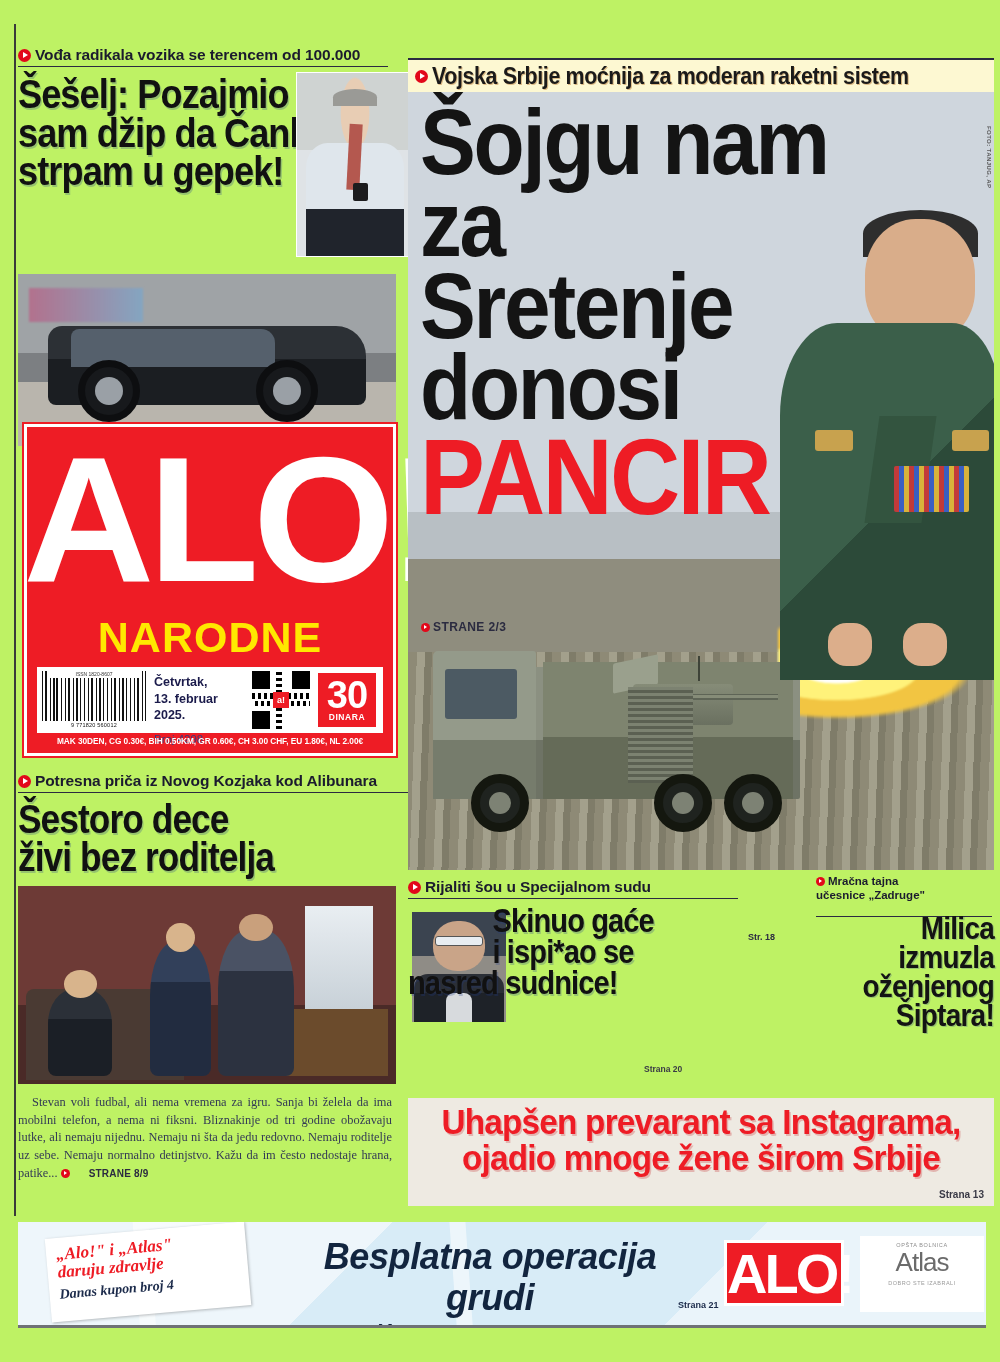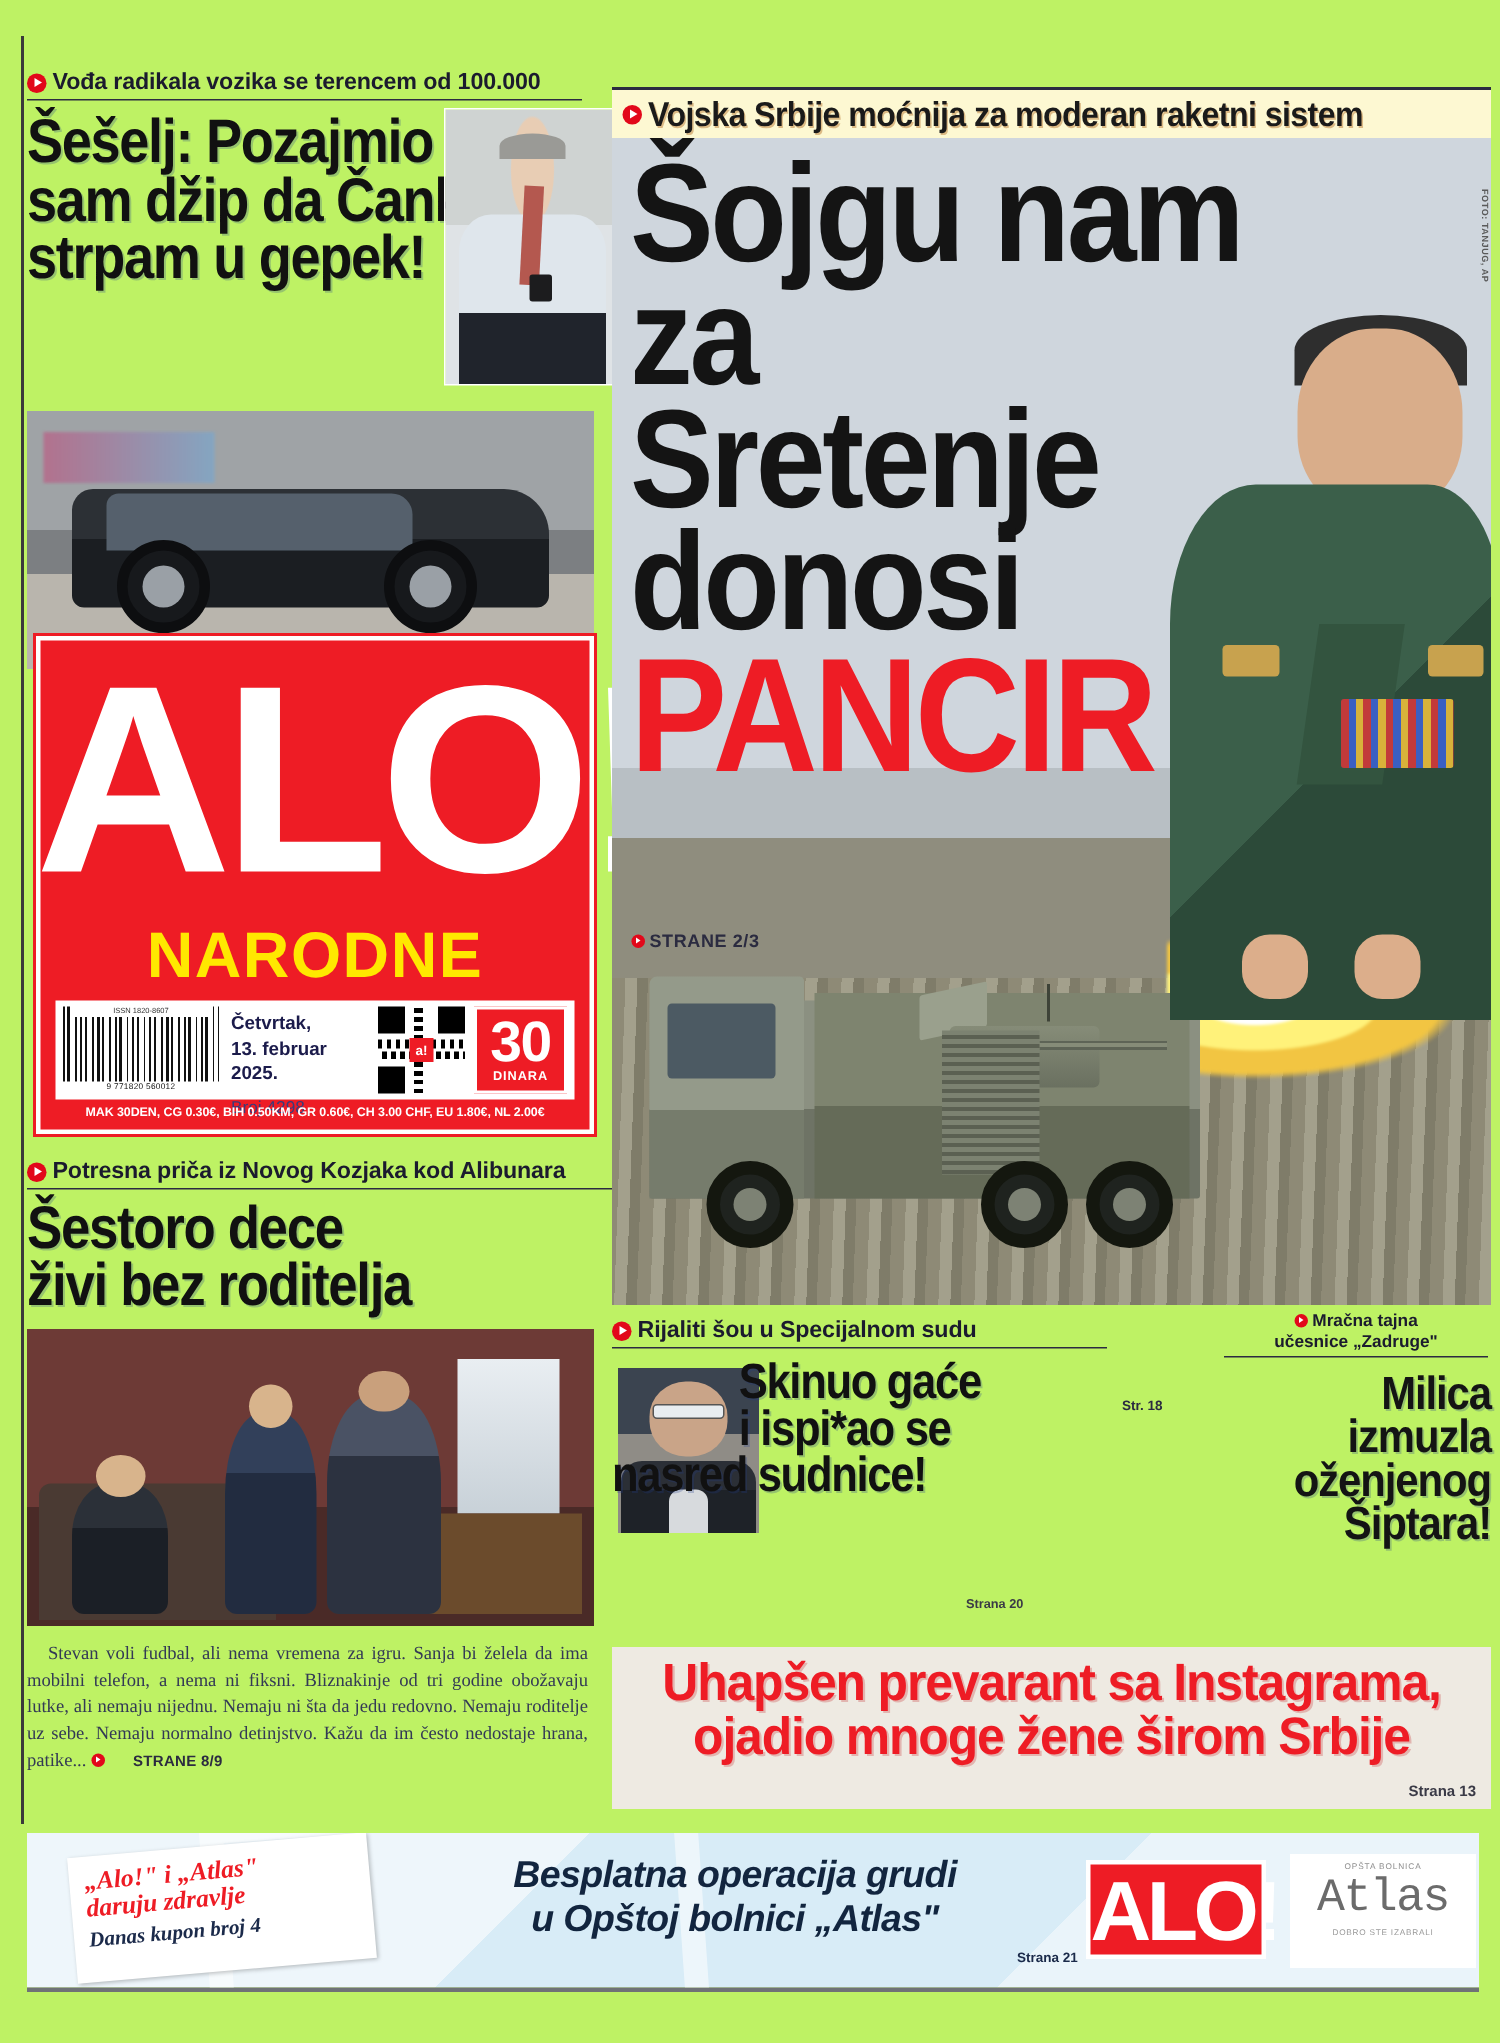--- a/index.html
+++ b/index.html
@@ -315,22 +315,22 @@
   .cp-shirt { position:absolute; left:36%; bottom:0; width:28%; height:26%; background:#d7dadd; border-radius:8px 8px 0 0;}
   .court-lines { position:relative; z-index:3; }
   .court-lines .l1 { margin-left: 96px; }
   .court-lines .l2 { margin-left: 96px; }
   .court-strana { position:absolute; left:236px; top:186px; font-size:8.5px; font-weight:bold; color:#3a3a46; }
 
   
   .milica { position:absolute; left:742px; top:870px; width:252px; height:218px; }
   .milica-kicker {
     position:absolute; right:2px; top:4px; width:176px;
-    font-size:11.5px; font-weight:bold; color:#1b1b2e; text-align:center; line-height:1.22;
-    border-bottom:1.4px solid #2b2b40; padding-bottom:2px;
+    font-size:11.5px; font-weight:bold; color:#1b1b2e; text-align:left; line-height:1.22;
+    border-bottom:1.4px solid #2b2b40; padding-bottom:14px;
   }
   .milica-head {
     position:absolute; right:0; top:44px; width:200px;
     font-family:"Liberation Sans Narrow","Liberation Sans",sans-serif;
     font-weight:bold; font-size:31px; line-height:.94; color:#141414;
     text-align:right; letter-spacing:-0.8px; transform:scaleX(.9); transform-origin:right top;
     text-shadow: 1.4px 1.4px 0 rgba(30,60,140,.25);
   }
   .milica-str { position:absolute; left:6px; top:62px; font-size:9px; font-weight:bold; color:#2b2b40; }
   .woman {
@@ -374,37 +374,37 @@
     background:#ffffff; transform:rotate(-5deg);
     box-shadow:1px 1px 3px rgba(0,0,0,.25);
     padding:8px 6px 0 10px;
   }
   .coupon .c1 { font-family:"Liberation Serif",serif; font-style:italic; font-weight:bold; font-size:17px; color:#ee1c25; line-height:1.05; }
   .coupon .c2 { font-family:"Liberation Serif",serif; font-style:italic; font-weight:bold; font-size:17px; color:#ee1c25; line-height:1.05; }
   .coupon .c3 { font-family:"Liberation Serif",serif; font-style:italic; font-weight:bold; font-size:14px; color:#1b2a4a; margin-top:5px; }
   .ad-txt {
     position:absolute; left:262px; top:14px; width:420px;
     font-family:"Liberation Sans Narrow","Liberation Sans",sans-serif;
-    font-weight:bold; font-style:italic; font-size:25px; line-height:1.15;
+    font-weight:bold; font-style:italic; font-size:36px; line-height:1.15;
     color:#12253f; text-align:center; letter-spacing:-0.4px;
   }
   .ad-strana { position:absolute; left:660px; top:78px; font-size:9px; font-weight:bold; color:#1b2a4a; }
   .ad-alo {
     position:absolute; left:706px; top:18px; width:120px; height:66px;
     background:#ee1c25; border:3px solid #ffffff;
     font-family:"Liberation Sans Narrow","Liberation Sans",sans-serif;
     font-weight:bold; font-size:56px; color:#ffffff;
     text-align:center; line-height:62px; letter-spacing:-3px;
   }
   .ad-atlas {
     position:absolute; left:842px; top:14px; width:124px; height:76px;
     background:#ffffff; text-align:center; padding-top:6px;
   }
   .ad-atlas .a1 { font-size:5.5px; color:#8d8d8d; letter-spacing:.6px; }
-  .ad-atlas .a2 { font-family:Liberation Mono, monospace; font-size:31px; color:#6b6b6b; line-height:1.15; letter-spacing:-1px; }
+  .ad-atlas .a2 { font-family:Liberation Sans, sans-serif; font-size:26px; color:#6b6b6b; line-height:1.15; letter-spacing:-1px; }
   .ad-atlas .a3 { font-size:5.5px; color:#9a9a9a; letter-spacing:.5px; margin-top:2px;}
 </style>
 </head>
 <body>
 
 <div class="page">
 
   <div class="frame-left"></div>
 
   <div class="col-left">

